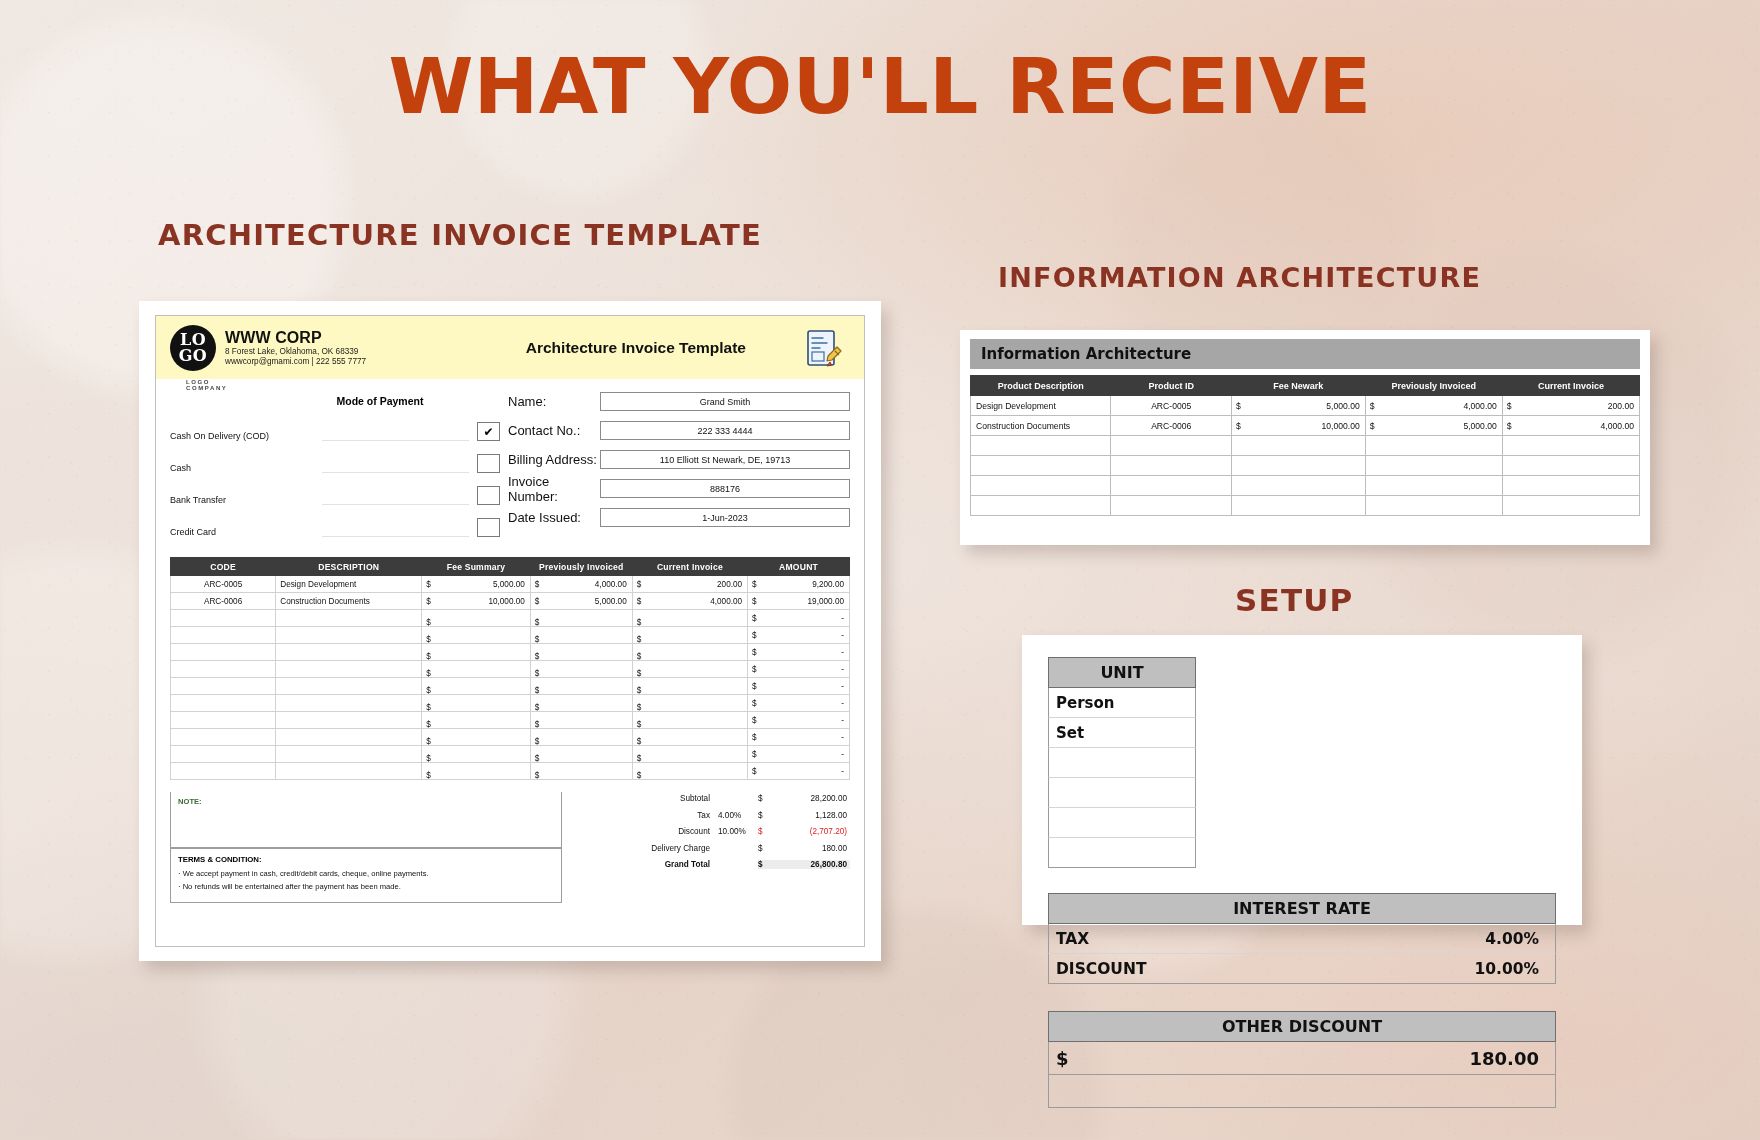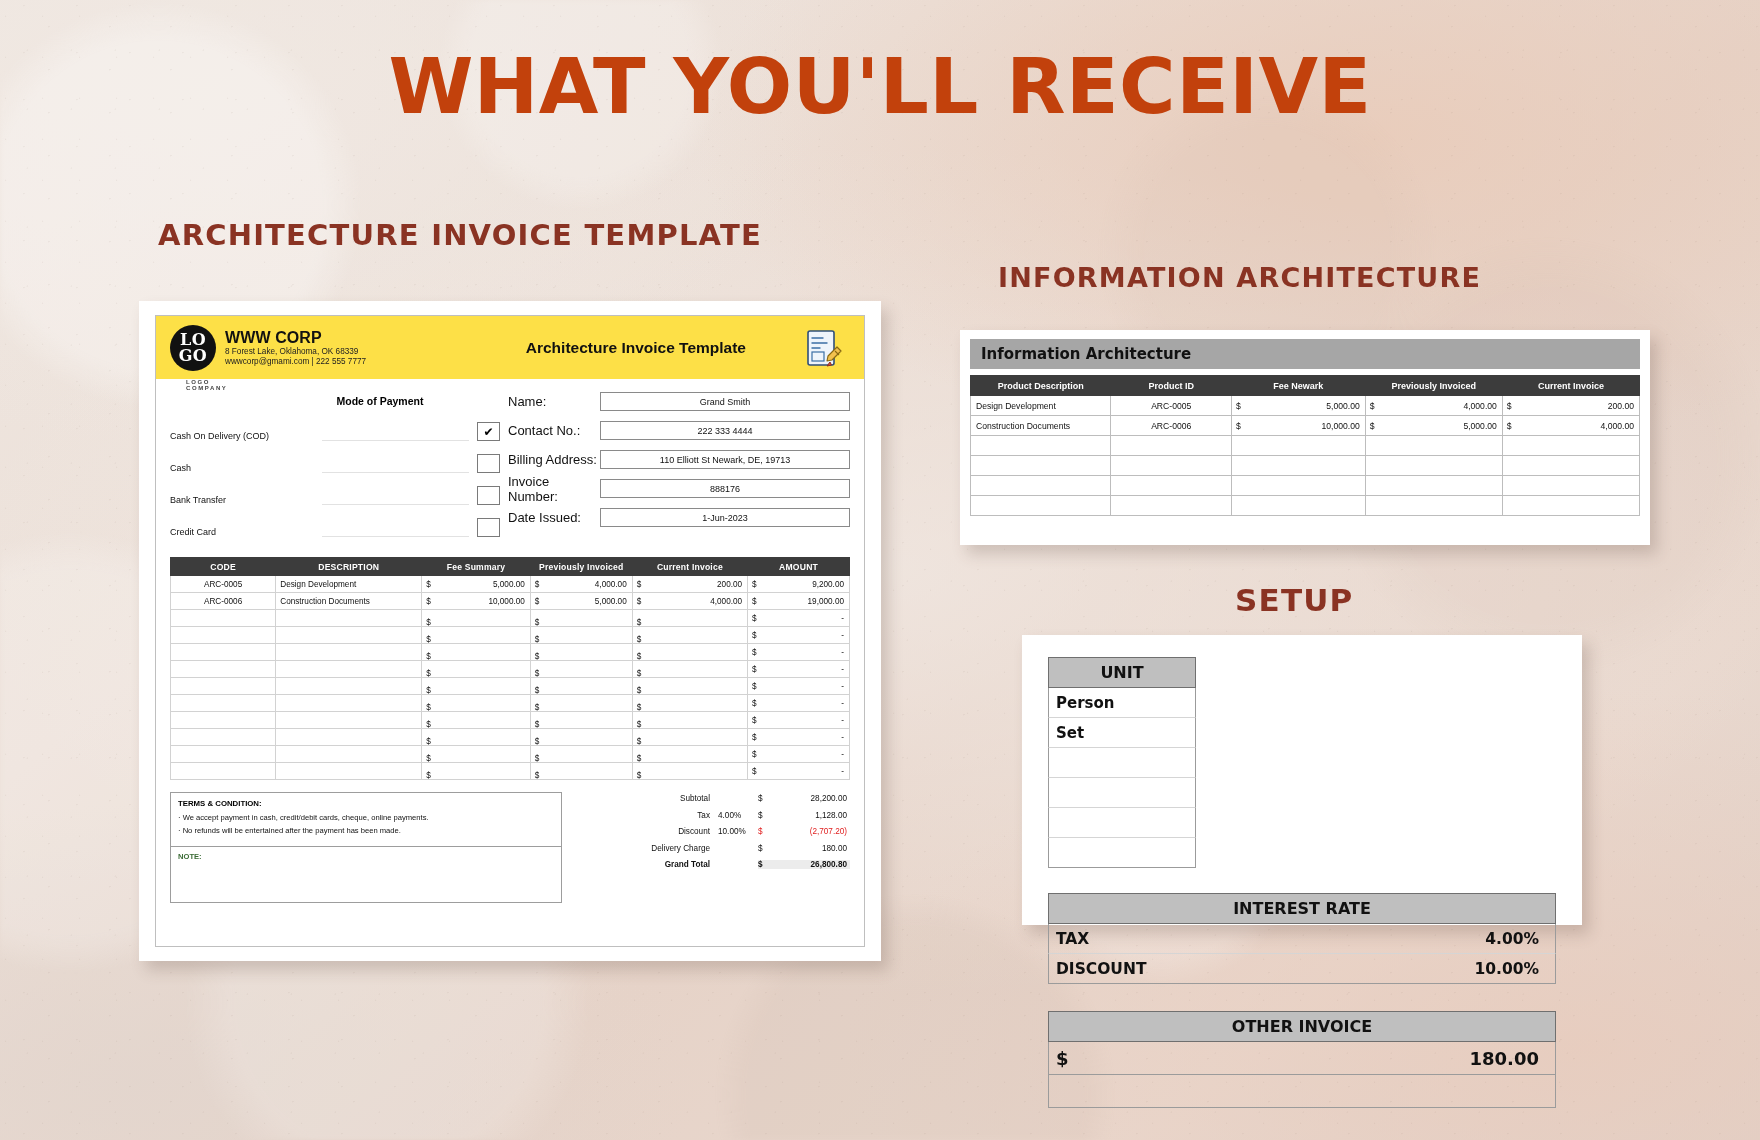--- a/index.html
+++ b/index.html
@@ -75,21 +75,21 @@
   }
 
   
   #invoice-card {
     left: 139px; top: 301px; width: 742px; height: 660px;
     padding: 14px 16px;
   }
   #invoice-inner { border: 1px solid #bfbfbf; width: 100%; height: 100%; padding: 0; }
 
   #inv-header {
-    background: #fde047;
+    background: #fef9c3;
     height: 63px;
     display: flex; align-items: center;
     padding: 0 14px;
   }
   #logo-badge {
     width: 46px; height: 46px; border-radius: 50%;
     background: #111; color: #fff;
     display: flex; flex-direction: column; align-items: center; justify-content: center;
     font-family: "DejaVu Serif", serif; font-weight: 700;
     line-height: .95; flex: none;
@@ -476,27 +476,27 @@
             <td class="money">
               <span class="cur">$</span>
             </td>
             <td class="money"><span class="cur">$</span>-</td>
           </tr>
         </tbody>
     </table>
 
     <div id="bottom-area">
       <div id="terms-box">
+        <div id="note-box">
+          <div id="note-label">NOTE:</div>
+        </div>
         <div id="terms-top">
           <div id="terms-title">TERMS &amp; CONDITION:</div>
           <div class="term-line">· We accept payment in cash, credit/debit cards, cheque, online payments.</div>
           <div class="term-line">· No refunds will be entertained after the payment has been made.</div>
-        </div>
-        <div id="note-box">
-          <div id="note-label">NOTE:</div>
         </div>
       </div>
       <div id="totals">
           <div class="tot-row">
             <div class="tot-label">Subtotal</div>
             <div class="tot-pct"></div>
             <div class="tot-val"><span class="cur">$</span>28,200.00</div>
           </div>
           <div class="tot-row">
             <div class="tot-label">Tax</div>
@@ -609,21 +609,21 @@
         <div class="rate-row">
           <span>TAX</span>
           <span class="rv">4.00%</span>
         </div>
         <div class="rate-row last">
           <span>DISCOUNT</span>
           <span class="rv">10.00%</span>
         </div>
       </div>
       <div id="other-wrap">
-        <div class="hdr-cell">OTHER INVOICE</div>
+        <div class="hdr-cell">OTHER DISCOUNT</div>
         <div id="other-val">
           <span>$</span>
           <span class="rv">180.00</span>
         </div>
         <div id="other-pad"></div>
       </div>
     </div>
   </div>
 </div>
 

